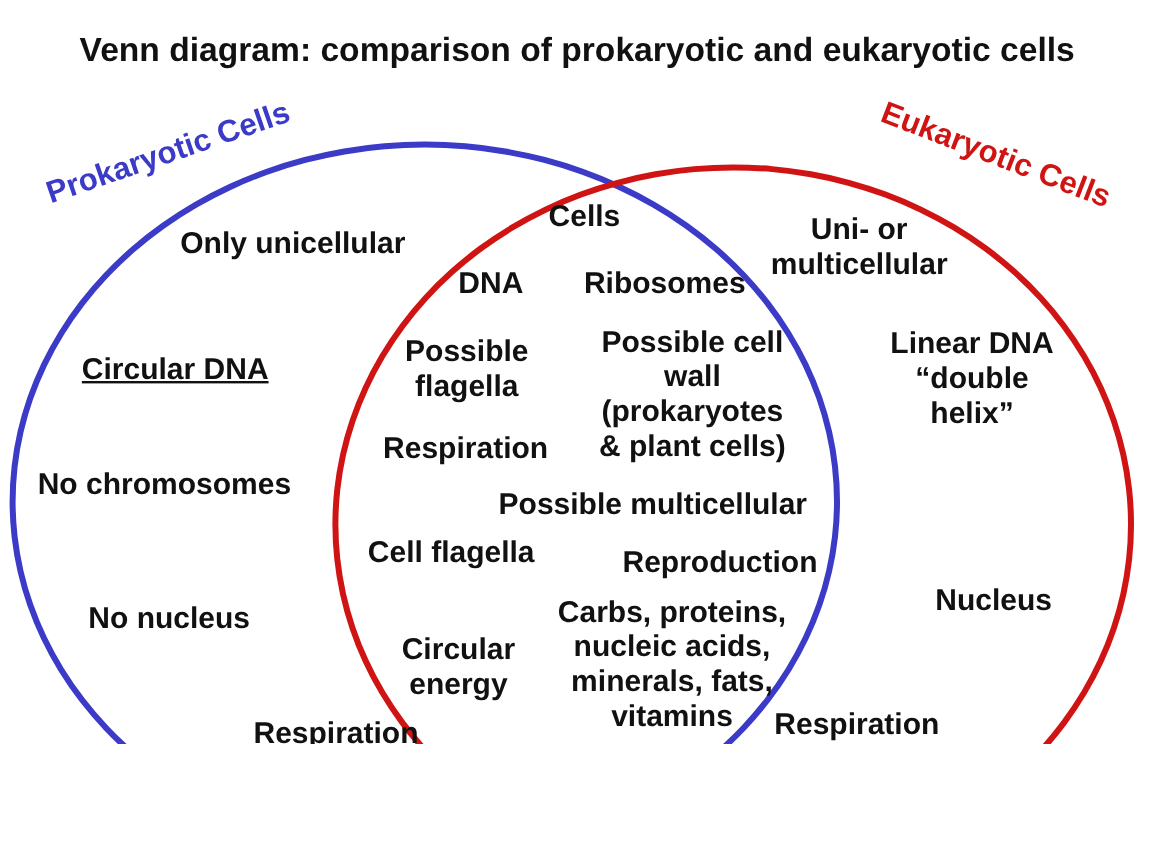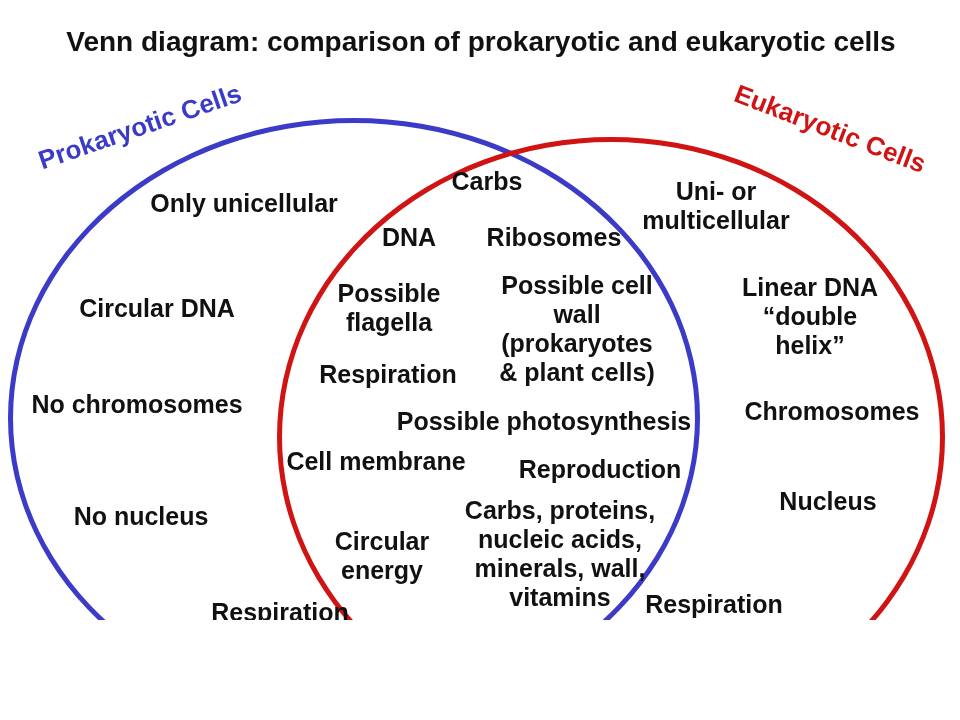--- a/index.html
+++ b/index.html
@@ -62,50 +62,49 @@
 
   <div class="page-title">Venn diagram: comparison of prokaryotic and eukaryotic cells</div>
 
   <div class="circle blue"></div>
   <div class="circle red"></div>
 
   <div class="set-title blue">Prokaryotic Cells</div>
   <div class="set-title red">Eukaryotic Cells</div>
 
   <div class="label" style="left:244px;top:203px;">Only unicellular</div>
-  <div class="label" style="left:157px;top:308px;">Circular DNA</div>
+  <div class="label" style="left:146px;top:308px;text-decoration:underline;">Circular DNA</div>
   <div class="label" style="left:137px;top:404px;">No chromosomes</div>
   <div class="label" style="left:141px;top:516px;">No nucleus</div>
   <div class="label" style="left:280px;top:641px;">Respiration
 occurs in
 mesosome</div>
 
-  <div class="label" style="left:487px;top:181px;">Carbs</div>
+  <div class="label" style="left:487px;top:181px;">Cells</div>
   <div class="label" style="left:409px;top:237px;">DNA</div>
   <div class="label" style="left:554px;top:237px;">Ribosomes</div>
   <div class="label" style="left:389px;top:308px;">Possible
 flagella</div>
   <div class="label" style="left:577px;top:329px;">Possible cell
 wall
 (prokaryotes
 &amp; plant cells)</div>
   <div class="label" style="left:388px;top:374px;">Respiration</div>
-  <div class="label" style="left:544px;top:421px;">Possible photosynthesis</div>
-  <div class="label" style="left:376px;top:461px;">Cell membrane</div>
+  <div class="label" style="left:544px;top:421px;">Possible multicellular</div>
+  <div class="label" style="left:376px;top:461px;">Cell flagella</div>
   <div class="label" style="left:600px;top:469px;">Reproduction</div>
   <div class="label" style="left:560px;top:554px;">Carbs, proteins,
 nucleic acids,
-minerals, wall,
+minerals, fats,
 vitamins</div>
   <div class="label" style="left:382px;top:556px;">Circular
 energy</div>
 
   <div class="label" style="left:810px;top:316px;">Linear DNA
 “double helix”</div>
   <div class="label" style="left:716px;top:206px;">Uni- or
 multicellular</div>
-  <div class="label" style="left:832px;top:411px;">Chromosomes</div>
   <div class="label" style="left:828px;top:501px;">Nucleus</div>
   <div class="label" style="left:714px;top:633px;">Respiration
 occurs in
 mitochondria</div>
 
 </div>
 
 </body></html>

